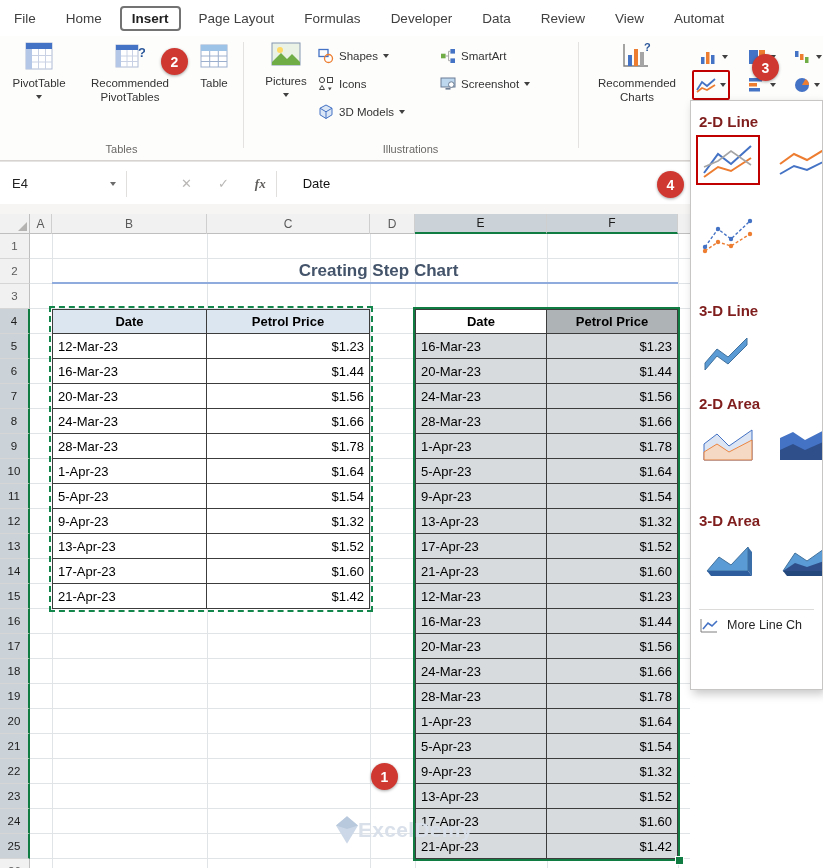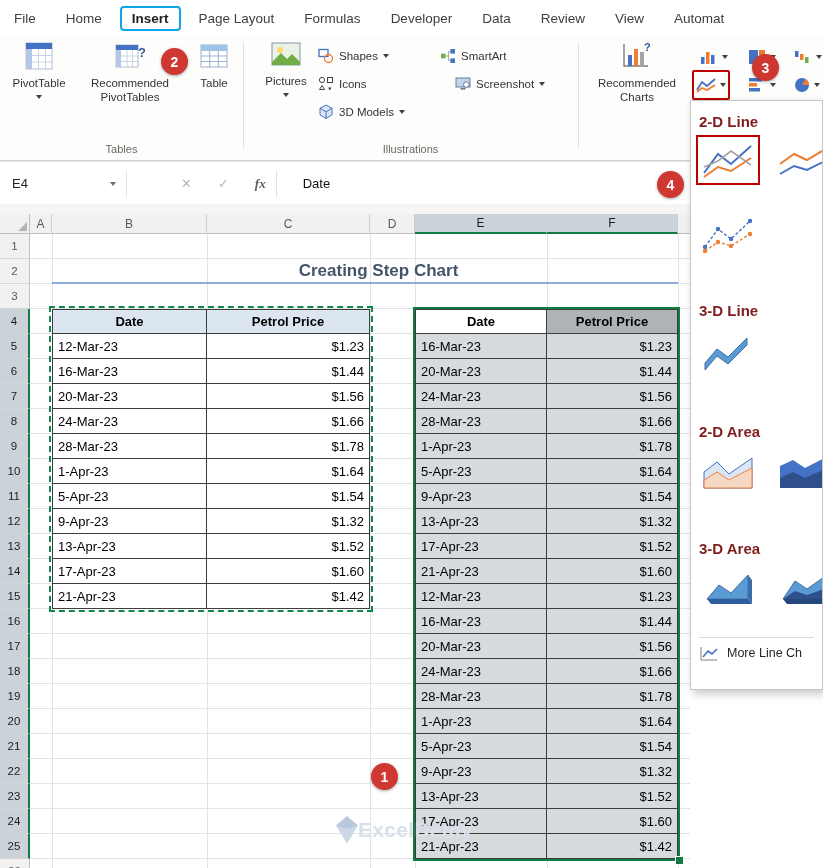--- a/index.html
+++ b/index.html
@@ -3,21 +3,21 @@
 <meta charset="utf-8">
 <style>
   html,body{margin:0;padding:0;background:#fff;}
   #app{position:relative;width:823px;height:868px;background:#fff;overflow:hidden;
        font-family:"Liberation Sans",sans-serif;color:#262626;}
 
   
   .tabs-row{position:absolute;left:0;top:0;right:0;height:36px;background:#fff;
             display:flex;align-items:center;padding-left:14px;gap:30px;font-size:13.5px;color:#404040;}
   .tab{white-space:nowrap;cursor:default;}
-  .tab.annotated{border:2px solid #0ea5e9;border-radius:4px;padding:3px 10px;margin:-5px -12px;font-weight:600;color:#1f1f1f;text-align:center;}
+  .tab.annotated{border:2px solid #737373;border-radius:4px;padding:3px 10px;margin:-5px -12px;font-weight:600;color:#1f1f1f;text-align:center;}
 
   
   .ribbon{position:absolute;left:0;top:36px;right:0;height:124px;background:#fdfdfc;border-bottom:1px solid #d6d3d1;}
   .vsep{position:absolute;top:6px;height:106px;width:1px;background:#e4e2e0;}
   .grp-label{position:absolute;bottom:5px;font-size:11px;color:#6b6966;text-align:center;margin-top:28px;}
   .bigbtn{position:absolute;top:6px;display:flex;flex-direction:column;align-items:center;
           font-size:11.5px;color:#333;text-align:center;line-height:1.2;}
   .bigbtn .lbl{margin-top:7px;}
   .smallbtn{position:absolute;display:flex;align-items:center;gap:5px;font-size:11.5px;color:#333;height:22px;}
   .caret{width:0;height:0;border-left:3.5px solid transparent;border-right:3.5px solid transparent;
@@ -90,21 +90,21 @@
 
   
   .wm{position:absolute;left:336px;top:816px;display:flex;align-items:center;gap:0;z-index:6;}
   .wm-text{font-size:21px;font-weight:bold;color:#d9e0ea;letter-spacing:0.3px;}
 
   
   .cmenu{position:absolute;left:690px;top:100px;width:133px;height:590px;background:#fff;
          border:1px solid #c8c6c4;box-shadow:3px 4px 9px rgba(0,0,0,.22);z-index:10;box-sizing:border-box;
          padding-left:8px;overflow:hidden;}
   .csec{font-size:15px;font-weight:bold;color:#7f1d1d;}
-  .m12{margin-top:12px}.m8{margin-top:8px}.m30{margin-top:30px}.m46{margin-top:46px}.m48{margin-top:48px}.m10{margin-top:10px}.m24{margin-top:24px}
+  .m12{margin-top:12px}.m8{margin-top:8px}.m30{margin-top:30px}.m46{margin-top:46px}.m48{margin-top:20px}.m10{margin-top:10px}.m24{margin-top:24px}
   .thumbrow{display:flex;gap:18px;}
   .thumb{width:58px;height:44px;display:flex;align-items:center;justify-content:center;position:relative;flex:none;background:#fff;}
   .thumb.annotated::after{content:'';position:absolute;inset:-3px;border:2px solid #c00000;}
   .cdivider{height:1px;background:#dddbd9;margin-right:8px;}
   .cfooter{margin-top:8px;display:flex;gap:8px;font-size:12.5px;color:#262626;white-space:nowrap;}
 
   
   .step{position:absolute;width:27px;height:27px;border-radius:50%;background:#cf3731;color:#fff;
         font-weight:bold;font-size:14px;display:flex;align-items:center;justify-content:center;
         z-index:20;box-shadow:0 1px 3px rgba(0,0,0,.35);}
@@ -214,21 +214,21 @@
       <span class="icon">
         <svg width="16" height="16" viewBox="0 0 16 16">
             <rect x="1" y="5.7" width="4.6" height="4.6" fill="#70ad47"></rect>
             <rect x="10.4" y="1" width="4.6" height="4.6" fill="#4472c4"></rect>
             <rect x="10.4" y="10.4" width="4.6" height="4.6" fill="#4472c4"></rect>
             <path d="M5.6 8h3M8.6 8V3.3h1.8M8.6 8v4.7h1.8" stroke="#a5a5a5" fill="none"></path>
           </svg>
       </span>
       <span>SmartArt</span>
     </div>
-    <div class="smallbtn" style="left:455px;top:37px">
+    <div class="smallbtn" style="left:440px;top:37px">
       <span class="icon">
         <svg width="16" height="16" viewBox="0 0 16 16">
             <rect x="1" y="2" width="14" height="9" fill="#bdd7ee" stroke="#6b7c93"></rect>
             <rect x="5.5" y="12" width="5" height="1.6" fill="#6b7c93"></rect>
             <circle cx="11.3" cy="8.6" r="2.8" fill="#fff" stroke="#6b7c93"></circle>
           </svg>
       </span>
       <span>Screenshot</span>
       <span class="caret"></span>
     </div>

